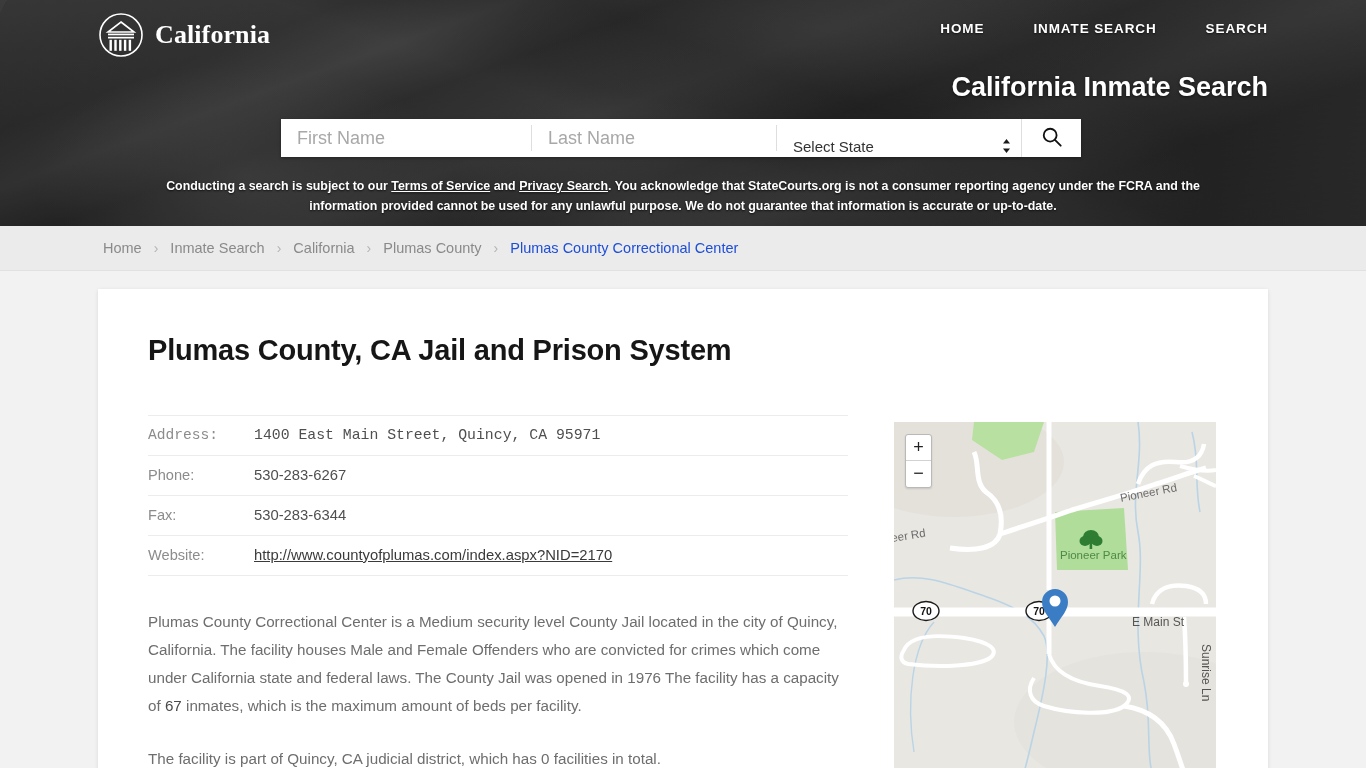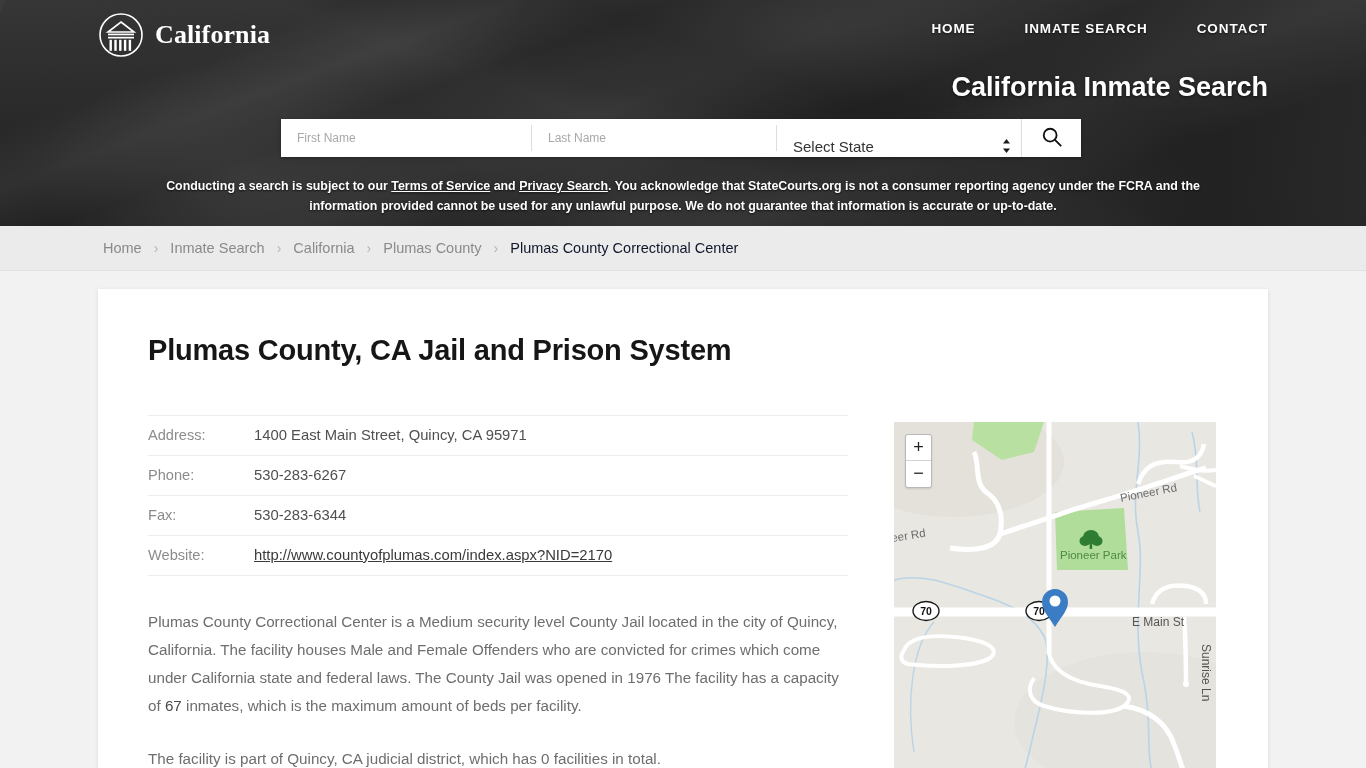--- a/index.html
+++ b/index.html
@@ -93,21 +93,21 @@
     width: 800px;
     height: 38px;
     background: #fff;
     display: flex;
     align-items: stretch;
     box-shadow: 0 1px 3px rgba(0,0,0,.35);
   }
   .searchbar input[type=text] {
     border: none;
     outline: none;
-    font-size: 12px;
+    font-size: 18px;
     font-family: "Liberation Sans", sans-serif;
     color: #333;
     padding: 0 16px;
     background: transparent;
   }
   .searchbar input::placeholder { color: #a8a8a8; }
   .f-first { width: 250px; }
   .f-last  { width: 244px; }
   .vsep { width: 1px; background: #dedede; margin: 6px 0; }
   .select-wrap {
@@ -171,21 +171,21 @@
   }
   .crumbs a {
     color: #8a8a8a;
     text-decoration: none;
   }
   .crumbs .sep {
     color: #b4b4b4;
     margin: 0 12px;
     font-size: 14px;
   }
-  .crumbs .current { color: #0f172a; }
+  .crumbs .current { color: #1d4ed8; }
 
   
   .card {
     position: relative;
     width: 1170px;
     margin: 18px auto 0;
     background: #fff;
     box-shadow: 0 1px 4px rgba(0,0,0,.10);
     padding: 45px 50px 40px;
     min-height: 470px;
@@ -196,21 +196,21 @@
     color: #161616;
     letter-spacing: -.2px;
     margin-bottom: 48px;
   }
 
   .content-cols { display: flex; gap: 48px; }
   .left-col { width: 700px; }
 
   .info-table { width: 700px; border-collapse: collapse; }
   .info-table tr { border-bottom: 1px solid #ececec; }
-  .info-table tr:first-child { border-top: 1px solid #ececec; }
+  .info-table tr:first-child { border-top: 1px solid #ececec; font-family: Liberation Mono, monospace; }
   .info-table th {
     text-align: left;
     font-weight: 400;
     color: #8c8c8c;
     font-size: 14.6px;
     width: 106px;
     padding: 11px 0 12px;
     vertical-align: top;
   }
   .info-table td {
@@ -286,21 +286,21 @@
           <rect x="25.9" y="27.8" width="2.4" height="11" fill="#ffffff"></rect>
           <rect x="30.7" y="27.8" width="2.4" height="11" fill="#ffffff"></rect>
         </svg>
       </span>
       <span class="brand-name">California</span>
     </a>
 
     <nav class="topnav">
       <a href="#">HOME</a>
       <a href="#">INMATE SEARCH</a>
-      <a href="#">CONTACT</a>
+      <a href="#">SEARCH</a>
     </nav>
 
     <div class="page-title">California Inmate Search</div>
 
     <form class="searchbar">
       <input class="f-first" type="text" placeholder="First Name" style="">
       <div class="vsep"></div>
       <input class="f-last" type="text" placeholder="Last Name" style="">
       <div class="vsep"></div>
       <div class="select-wrap">

